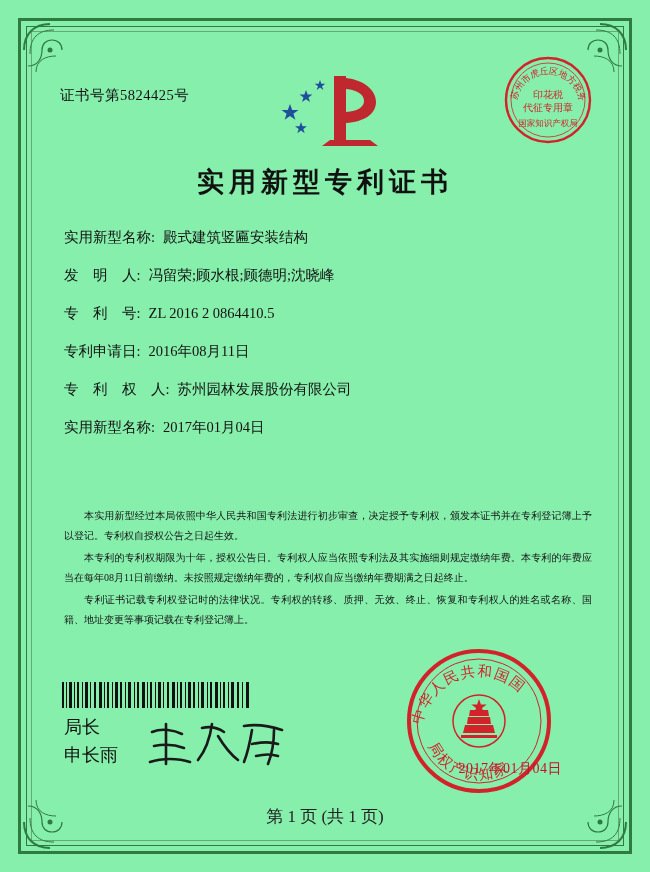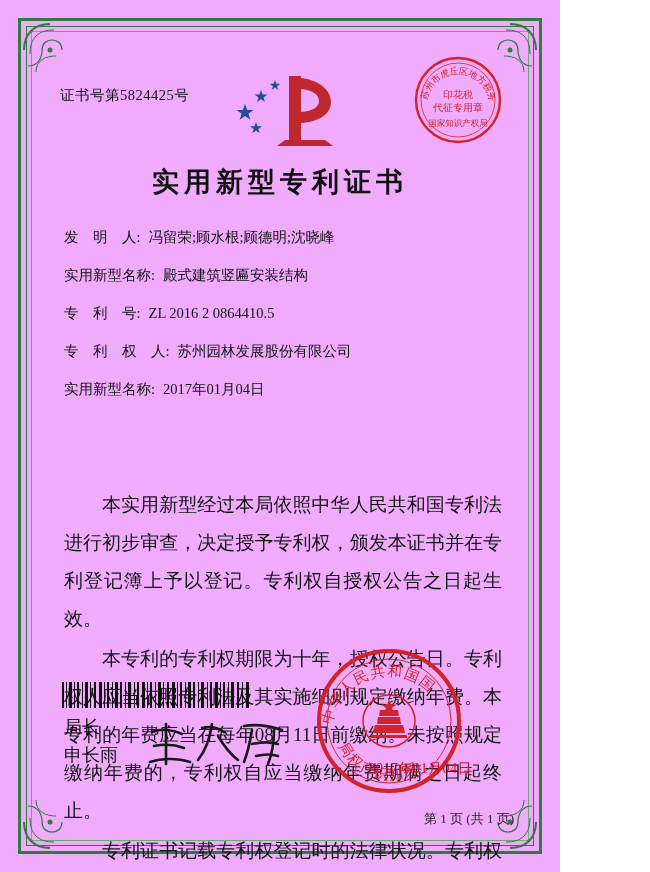--- a/index.html
+++ b/index.html
@@ -10,24 +10,24 @@
     width: 650px;
     height: 872px;
     background: #ffffff;
     font-family: "Liberation Serif", "DejaVu Serif", serif;
     color: #1a1a1a;
     overflow: hidden;
   }
 
   .certificate {
     position: relative;
-    width: 560px;
+    width: 650px;
     height: 872px;
     box-sizing: border-box;
-    background: #f0abfc;
+    background: #86efac;
   }
 
   
   .border-outer {
     position: absolute;
     left: 18px;
     top: 18px;
     right: 18px;
     bottom: 18px;
     border: 3px solid #2f7a3e;
@@ -136,22 +136,22 @@
   .field-value {
     margin-left: 8px;
     white-space: nowrap;
   }
 
   
   .paragraphs {
     position: absolute;
     left: 18px;
     right: 12px;
-    top: 440px;
-    font-size: 19px;
+    top: 460px;
+    font-size: 10px;
     line-height: 2.0;
     color: #141414;
     text-align: justify;
   }
   .paragraphs p {
     margin: 0 0 2px 0;
     text-indent: 2em;
   }
 
   
@@ -200,22 +200,22 @@
     font-size: 14px;
     color: #c8102e;
     letter-spacing: 0.5px;
   }
 
   .page-footer {
     position: absolute;
     left: 0;
     right: 0;
     bottom: -2px;
-    text-align: right;
-    font-size: 13px;
+    text-align: center;
+    font-size: 17px;
     color: #222;
   }
 </style>
 </head>
 <body>
 
 <div class="certificate">
 
   <div class="border-outer"></div>
   <div class="border-inner"></div>
@@ -292,30 +292,34 @@
         <text x="46" y="44" fill="#d2232a" font-size="10" text-anchor="middle" font-family="'DejaVu Serif',serif">印花税</text>
         <text x="46" y="57" fill="#d2232a" font-size="10" text-anchor="middle" font-family="'DejaVu Serif',serif">代征专用章</text>
         <text x="46" y="72" fill="#d2232a" font-size="8.5" text-anchor="middle" font-family="'DejaVu Serif',serif">国家知识产权局</text>
       </svg>
     </div>
 
     <div class="title">实用新型专利证书</div>
 
     <div class="fields">
       <div class="field-row">
+        <span class="field-label">实用新型名称:</span>
+        <span class="field-value">殿式建筑竖匾安装结构</span>
+      </div>
+      <div class="field-row">
         <span class="field-label">发　明　人:</span>
         <span class="field-value">冯留荣;顾水根;顾德明;沈晓峰</span>
       </div>
       <div class="field-row">
-        <span class="field-label">实用新型名称:</span>
-        <span class="field-value">殿式建筑竖匾安装结构</span>
-      </div>
-      <div class="field-row">
         <span class="field-label">专　利　号:</span>
         <span class="field-value">ZL 2016 2 0864410.5</span>
+      </div>
+      <div class="field-row">
+        <span class="field-label">专利申请日:</span>
+        <span class="field-value">2016年08月11日</span>
       </div>
       <div class="field-row">
         <span class="field-label">专　利　权　人:</span>
         <span class="field-value">苏州园林发展股份有限公司</span>
       </div>
       <div class="field-row">
         <span class="field-label">实用新型名称:</span>
         <span class="field-value">2017年01月04日</span>
       </div>
     </div>

